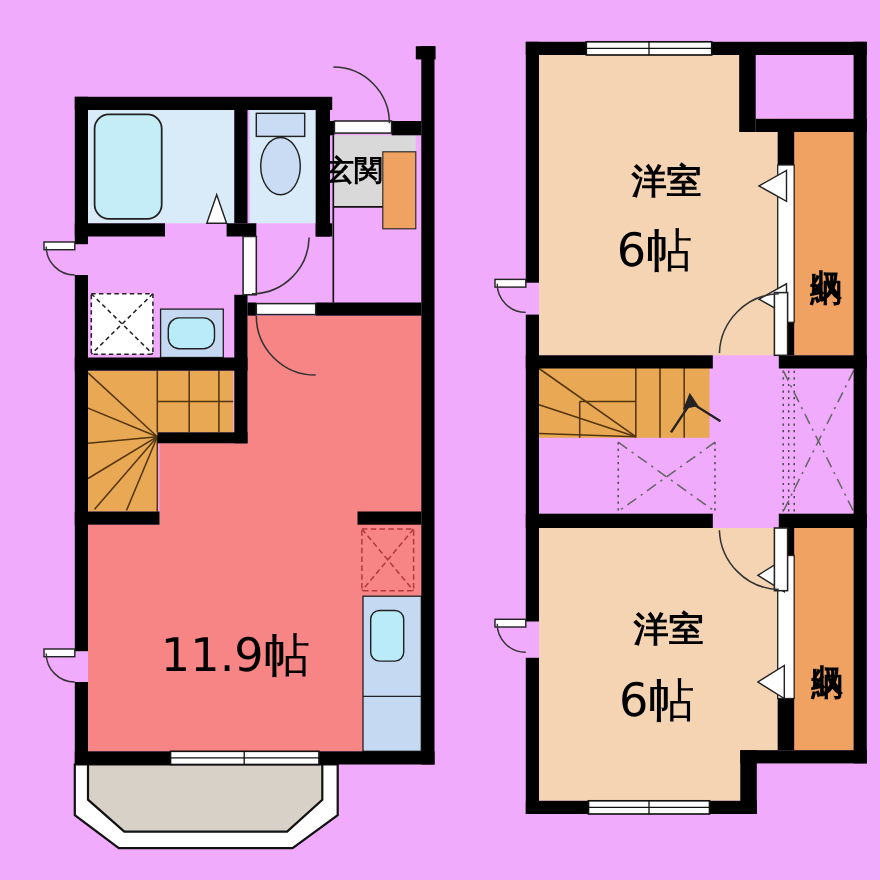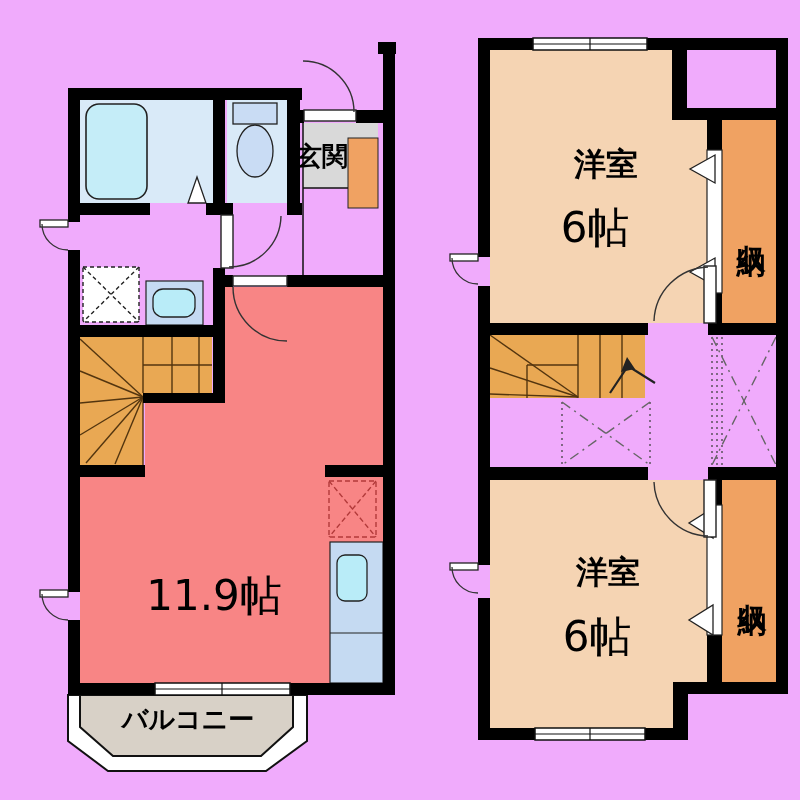--- a/index.html
+++ b/index.html
@@ -217,21 +217,20 @@
     <g>
       <rect x="535" y="728" width="110" height="12" fill="#fff" stroke="#111" stroke-width="1.5"></rect>
       <line x1="535" y1="734" x2="645" y2="734" stroke="#111" stroke-width="1.2"></line>
       <line x1="590" y1="728" x2="590" y2="740" stroke="#111" stroke-width="1.2"></line>
     </g>
   </g>
 </svg>
 
   <div class="lbl small" style="left:322px;top:156px;">玄関</div>
   <div class="lbl mid" style="left:214px;top:596px;">11.9帖</div>
-  <div class="lbl small" style="left:188px;top:719px;">バルコニー</div>
 
   <div class="lbl big" style="left:606px;top:164px;">洋室</div>
   <div class="lbl mid" style="left:595px;top:228px;">6帖</div>
   <div class="lbl big" style="left:608px;top:572px;">洋室</div>
   <div class="lbl mid" style="left:597px;top:637px;">6帖</div>
   <div class="lbl vert" style="left:751px;top:226px;">収納</div>
   <div class="lbl vert" style="left:752px;top:585px;">収納</div>
 </div>
 
 </body></html>

